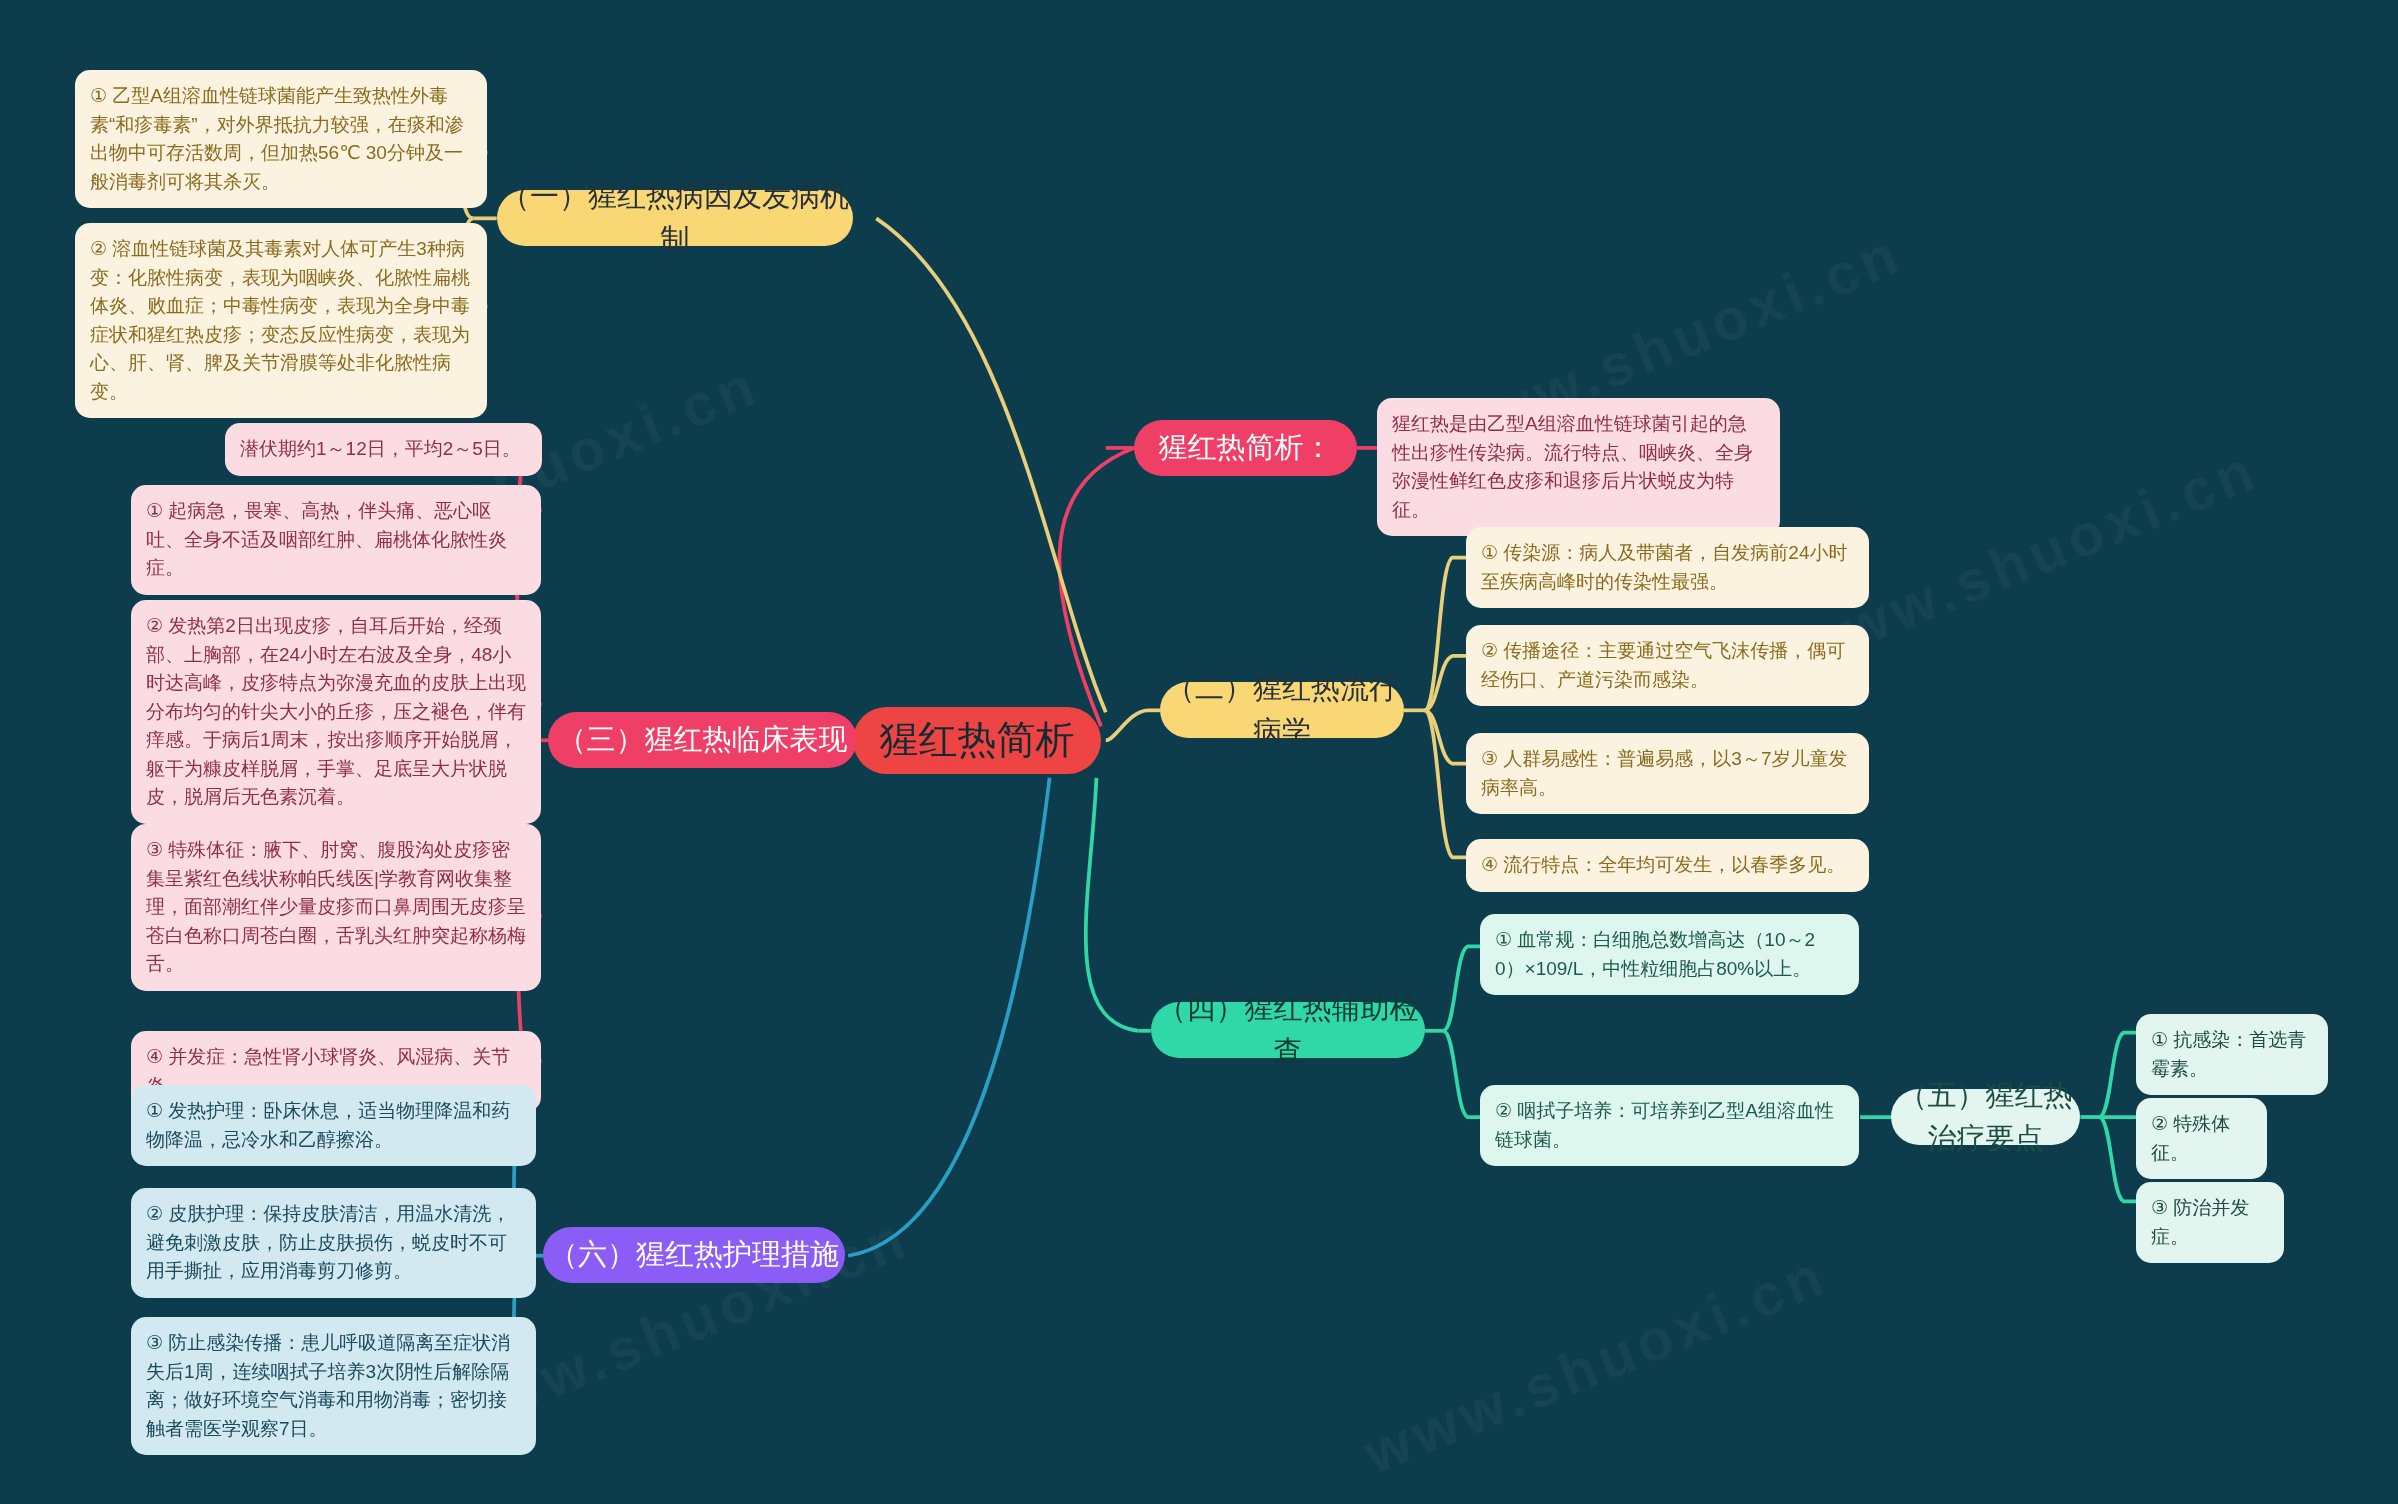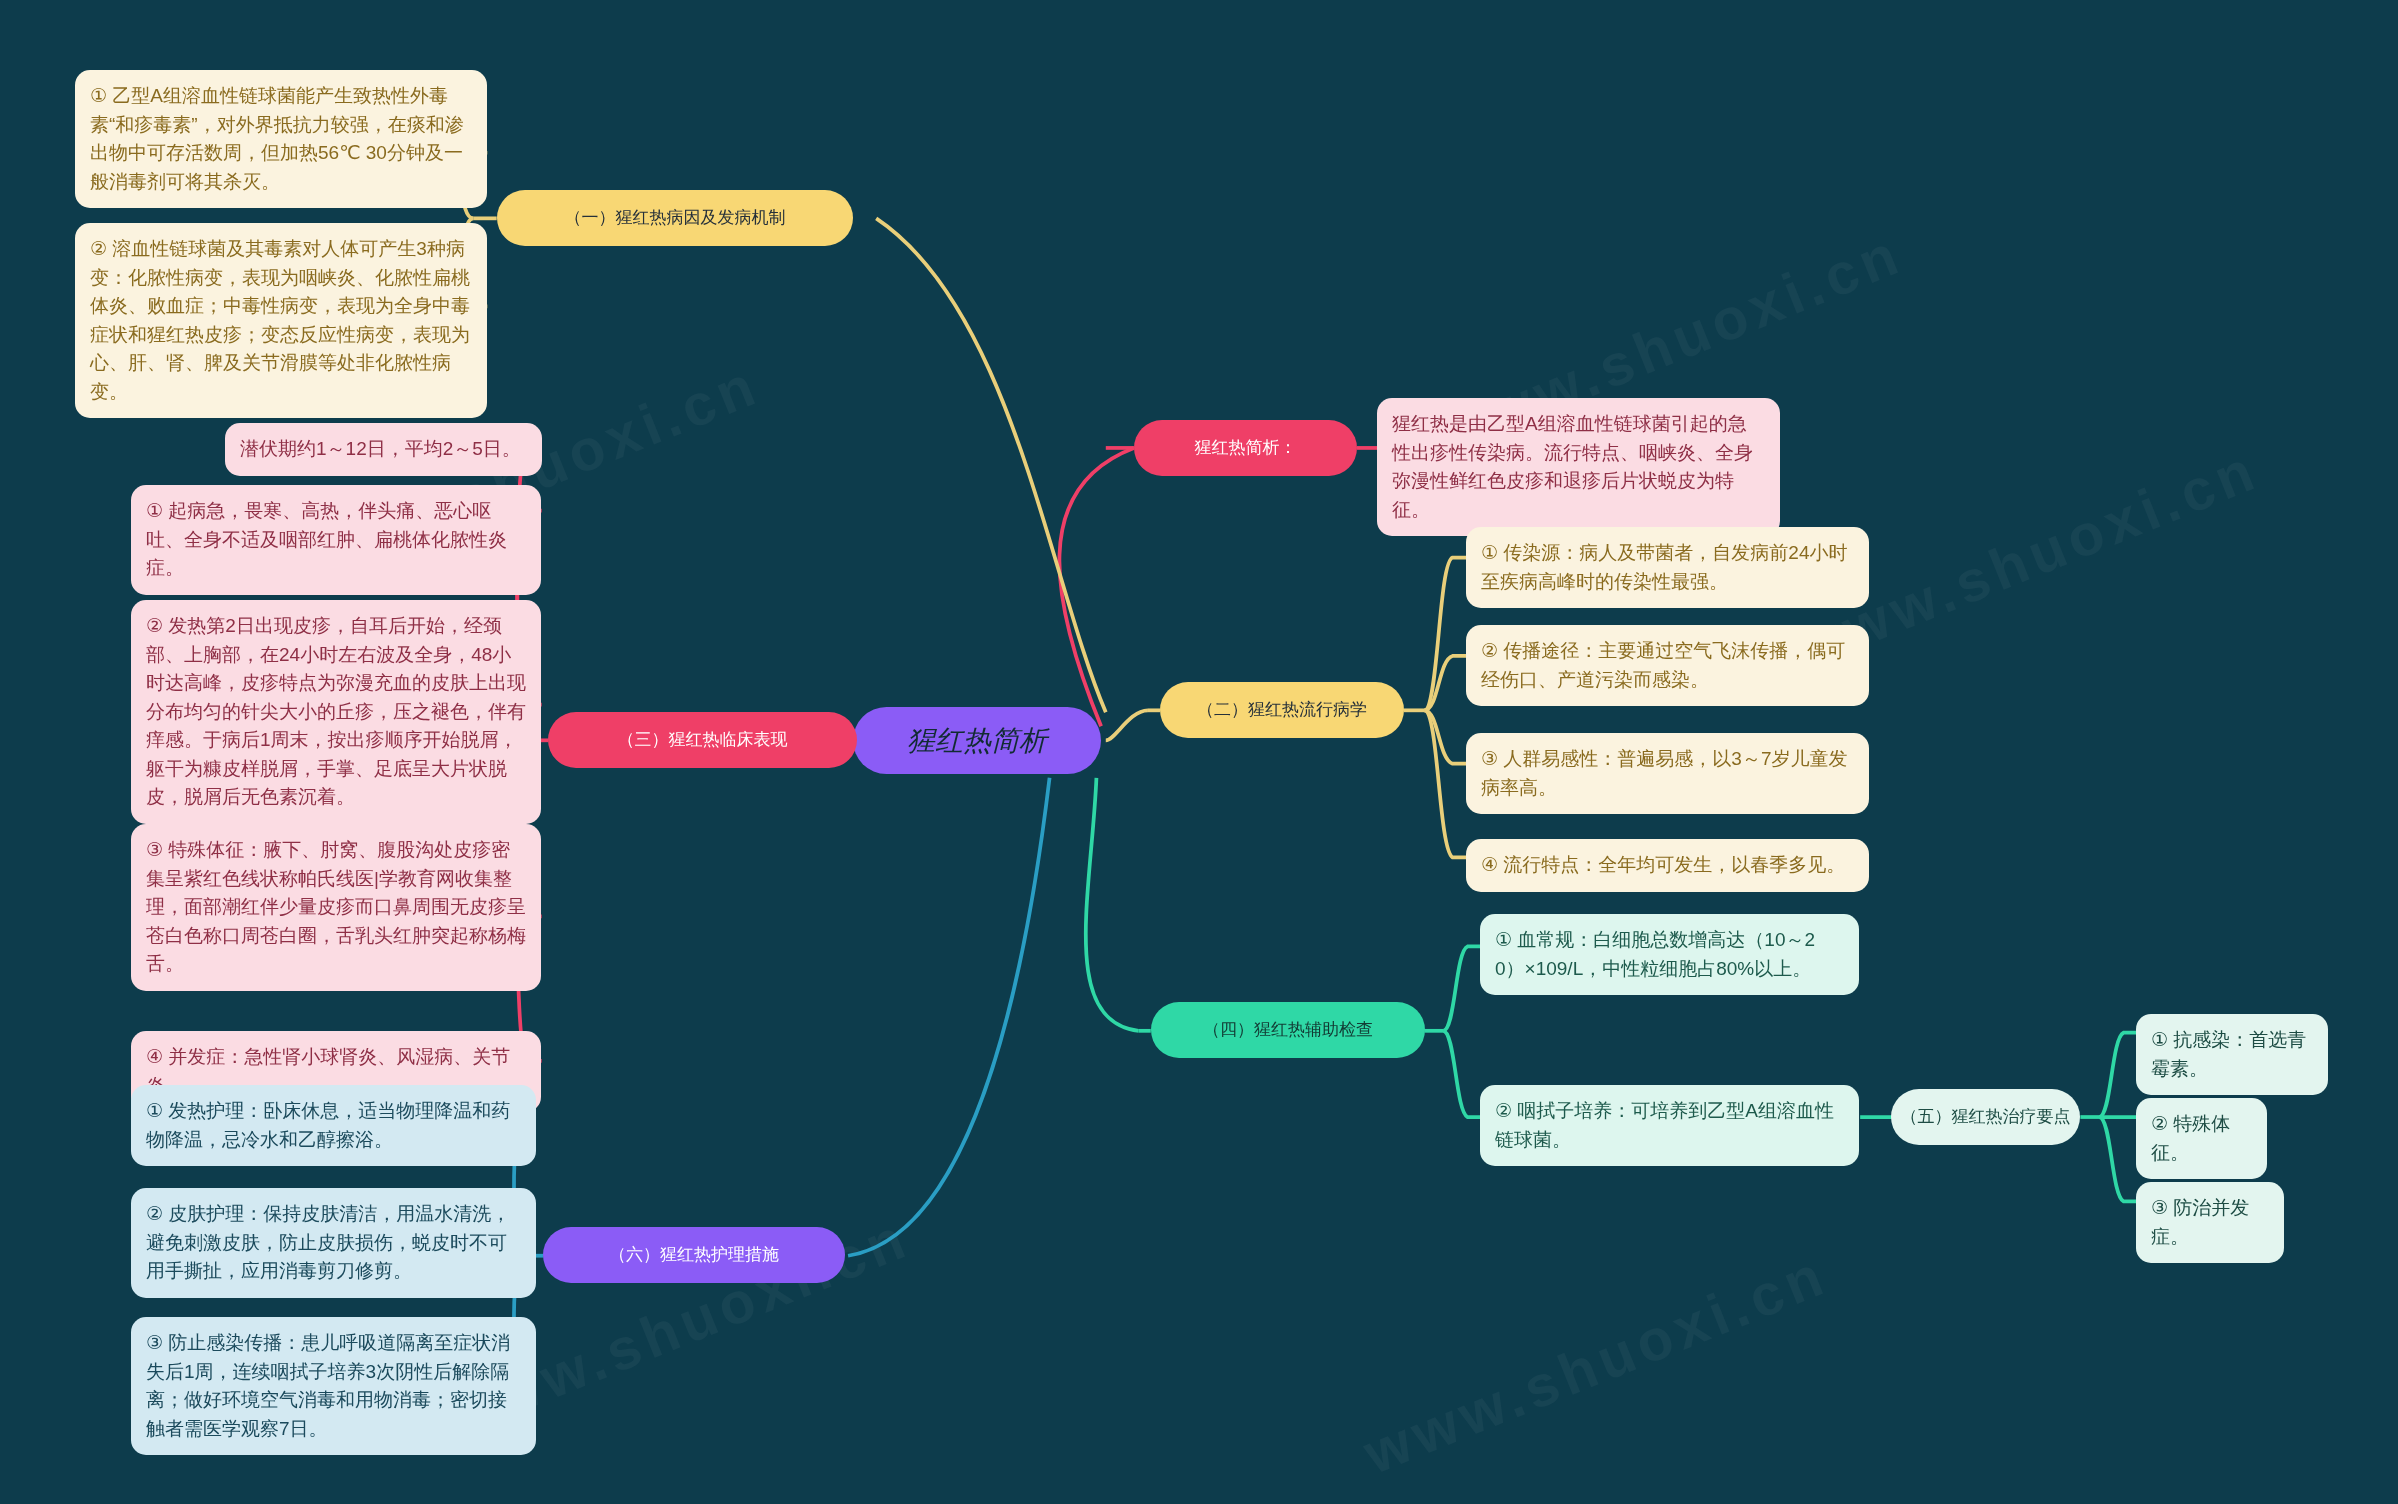--- a/index.html
+++ b/index.html
@@ -21,26 +21,25 @@
     position:absolute;box-sizing:border-box;
     border-radius:15px;
     line-height:1.5;
     white-space:pre-wrap;
     word-break:break-all;
   }
   
   .pill{
     border-radius:936px;
     display:flex;align-items:center;justify-content:center;
-    text-align:center;font-size:17px;
+    text-align:center;font-size:29px;
   }
   .root{
-    background:#8b5cf6;color:#122b33;font-size:28px;
+    background:#ef4444;color:#122b33;font-size:39px;
     border-radius:936px;
-    font-style:italic;
   }
   
   .t-yellow-pill{background:#f8d774;color:#25303a;}
   .t-yellow-leaf{background:#fbf3df;color:#8a6b1f;}
   .t-pink-pill{background:#ef3f67;color:#ffffff;}
   .t-rose-pill{background:#ef3f67;color:#ffffff;}
   .t-rose-leaf{background:#fbdce3;color:#8f2f46;}
   .t-yellow2-pill{background:#f8d774;color:#25303a;}
   .t-yellow2-leaf{background:#fbf3df;color:#8a6b1f;}
   .t-green-pill{background:#2fd8a6;color:#123a33;}

